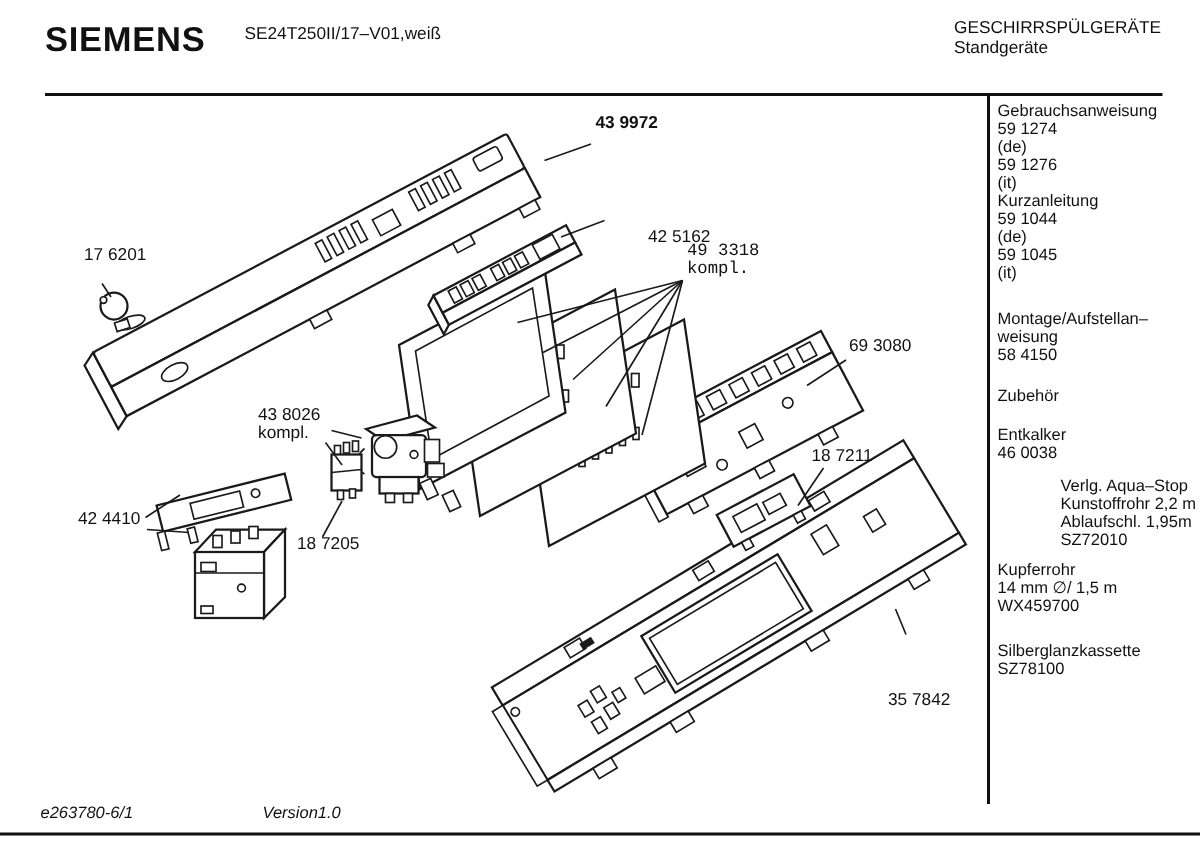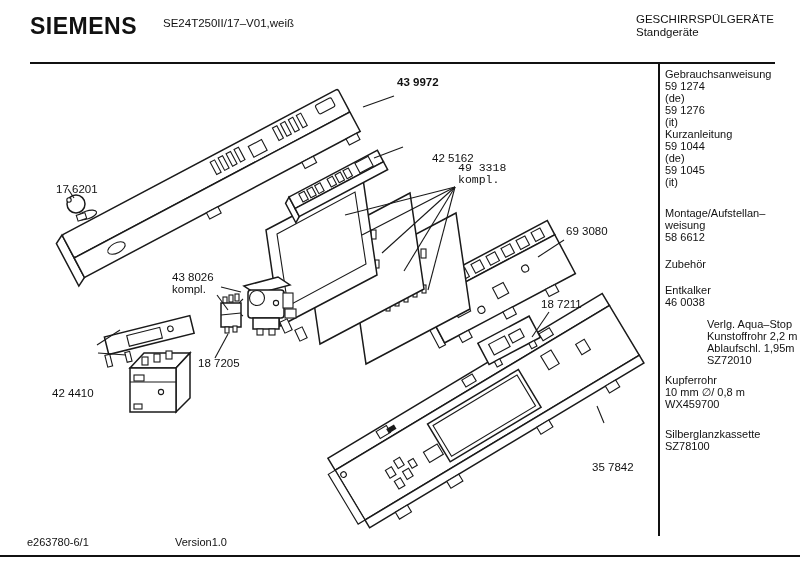--- a/index.html
+++ b/index.html
@@ -5,21 +5,21 @@
   html,body{margin:0;padding:0;background:#fff;}
   .page{position:relative;width:800px;height:566px;background:#fff;
         font-family:"Liberation Sans",sans-serif;color:#111;overflow:hidden;}
   .abs{position:absolute;}
   .brand{left:30px;top:13px;font-size:23px;font-weight:bold;letter-spacing:.5px;}
   .model{left:163px;top:17px;font-size:11.5px;}
   .doc-title{left:636px;top:13px;font-size:11.5px;line-height:13px;}
   .rule{background:#111;}
   .sidebar{left:665px;top:0;width:130px;font-size:11px;line-height:12px;}
   .sb-block{position:absolute;left:0;width:130px;}
-  .footer-text{font-size:11px;top:536px;}
+  .footer-text{font-size:11px;top:536px;font-style:italic;}
   .plabel{position:absolute;font-size:11.5px;line-height:12px;white-space:nowrap;}
   svg{position:absolute;left:0;top:0;}
   .fc{fill:#fff;stroke:#1a1a1a;stroke-width:1.5;}
   .fc2{fill:#fff;stroke:#1a1a1a;stroke-width:1.1;}
   .ln{fill:none;stroke:#1a1a1a;stroke-width:1.1;}
   .ldr{fill:none;stroke:#1a1a1a;stroke-width:1.1;}
   .blk{fill:#1a1a1a;stroke:none;}
 </style>
 </head>
 <body>
@@ -46,38 +46,38 @@
     <div class="sb-block" style="top:128px;">
       <div>Kurzanleitung</div>
       <div>59 1044</div>
       <div>(de)</div>
       <div>59 1045</div>
       <div>(it)</div>
     </div>
     <div class="sb-block" style="top:207px;">
       <div>Montage/Aufstellan–</div>
       <div>weisung</div>
-      <div>58 6612</div>
+      <div>58 4150</div>
     </div>
     <div class="sb-block" style="top:258px;">
       <div>Zubehör</div>
     </div>
     <div class="sb-block" style="top:284px;">
       <div>Entkalker</div>
       <div>46 0038</div>
     </div>
     <div class="sb-block" style="top:318px;margin-left:42px;">
       <div>Verlg. Aqua–Stop</div>
       <div>Kunstoffrohr 2,2 m</div>
       <div>Ablaufschl. 1,95m</div>
       <div>SZ72010</div>
     </div>
     <div class="sb-block" style="top:374px;">
       <div>Kupferrohr</div>
-      <div>10 mm ∅/ 0,8 m</div>
+      <div>14 mm ∅/ 1,5 m</div>
       <div>WX459700</div>
     </div>
     <div class="sb-block" style="top:428px;">
       <div>Silberglanzkassette</div>
       <div>SZ78100</div>
     </div>
   </div>
 
   <svg width="800" height="566" viewBox="0 0 800 566">
 
@@ -277,27 +277,27 @@
     </g>
   </svg>
 
   <div class="plabel" style="left:397px;top:76px;font-weight:bold;">43 9972</div>
   <div class="plabel" style="left:404px;top:152px;margin-left:28px;">42 5162</div>
   <div class="plabel" style="left:458px;top:162px;font-family:Liberation Mono, monospace;">
     <div>49 3318</div>
     <div>kompl.</div>
   </div>
   <div class="plabel" style="left:566px;top:225px;">69 3080</div>
-  <div class="plabel" style="left:56px;top:183px;">17 6201</div>
+  <div class="plabel" style="left:56px;top:164px;">17 6201</div>
   <div class="plabel" style="left:172px;top:271px;">
     <div>43 8026</div>
     <div>kompl.</div>
   </div>
   <div class="plabel" style="left:541px;top:298px;">18 7211</div>
-  <div class="plabel" style="left:52px;top:340px;margin-top:47px;">42 4410</div>
+  <div class="plabel" style="left:52px;top:340px;">42 4410</div>
   <div class="plabel" style="left:198px;top:357px;">18 7205</div>
   <div class="plabel" style="left:592px;top:423px;margin-top:38px;">35 7842</div>
 
   <div class="abs footer-text" style="left:27px;">e263780-6/1</div>
   <div class="abs footer-text" style="left:175px;">Version1.0</div>
   <div class="abs rule" style="left:0;top:555px;width:800px;height:2px;"></div>
 
 </div>
 
 </body></html>

